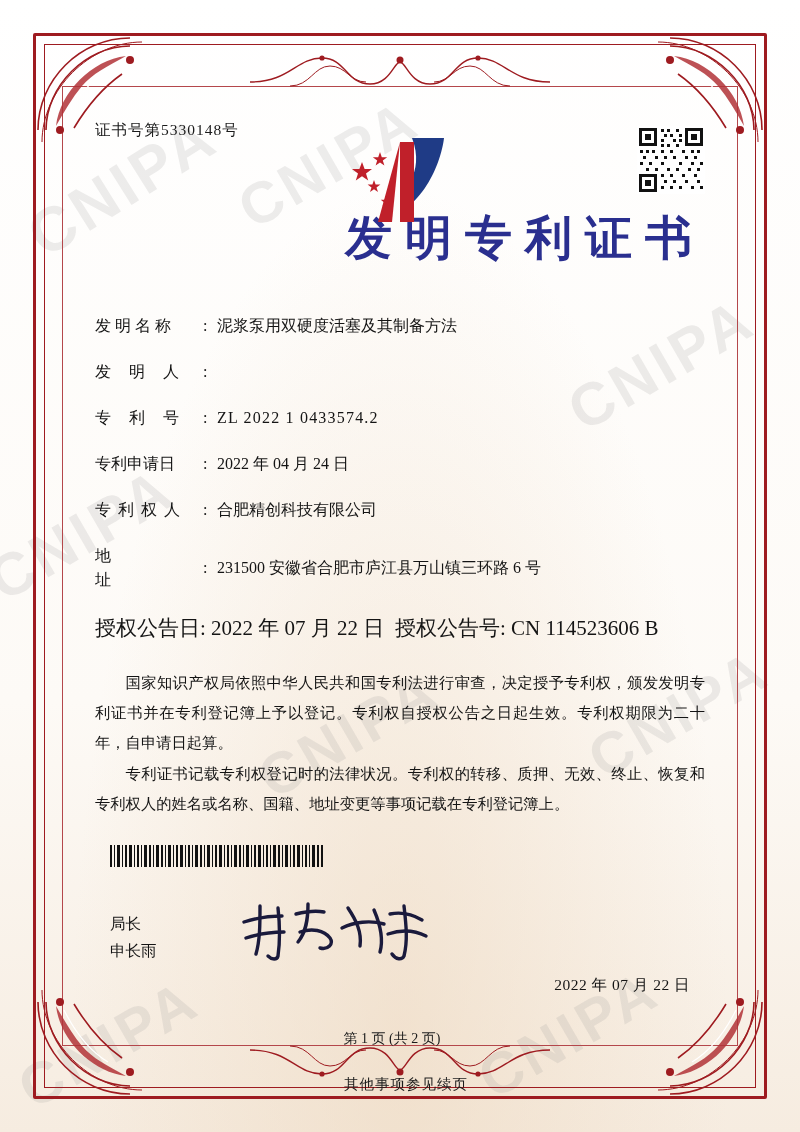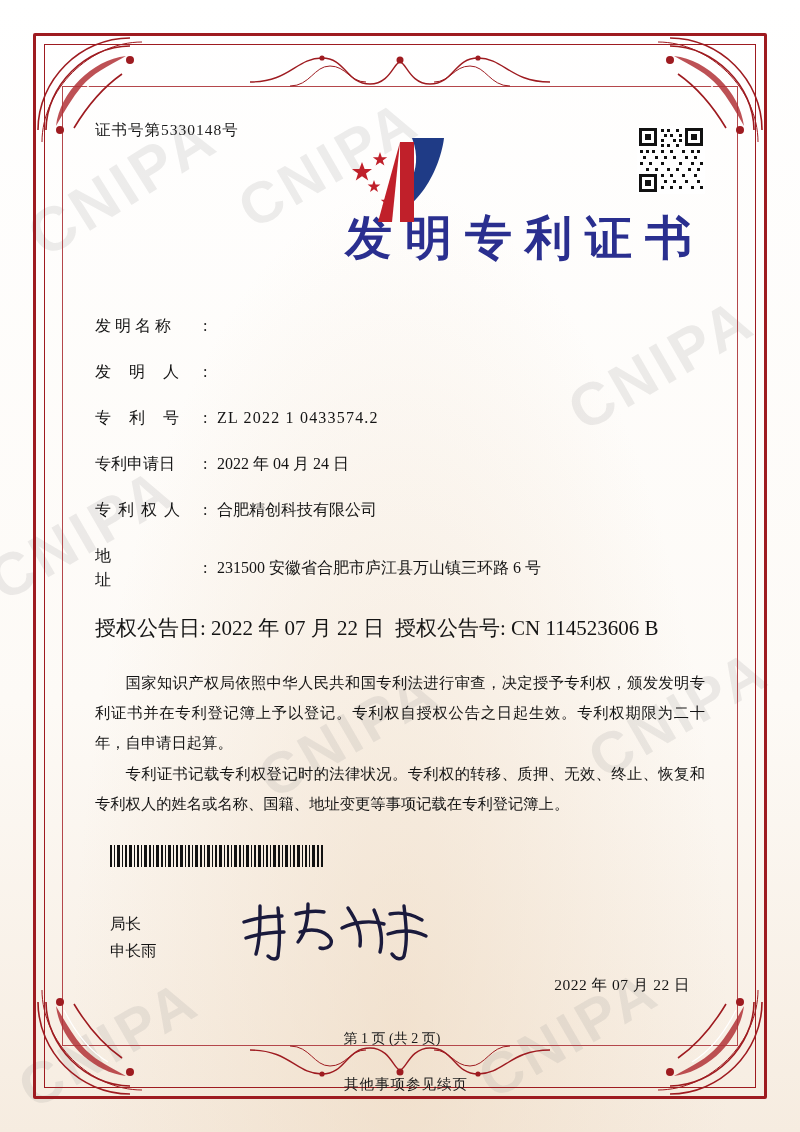--- a/index.html
+++ b/index.html
@@ -439,20 +439,21 @@
       </svg>
     </div>
 
     <div class="title">发明专利证书</div>
 
     <div class="fields">
 
       <div class="field-row">
         <span class="field-label">发 明 名 称</span>
         <span class="field-colon">:</span>
+        <span class="field-value">泥浆泵用双硬度活塞及其制备方法</span>
       </div>
 
       <div class="field-row">
         <span class="field-label sp1">发 明 人</span>
         <span class="field-colon">:</span>
       </div>
 
       <div class="field-row">
         <span class="field-label sp1">专 利 号</span>
         <span class="field-colon">:</span>

